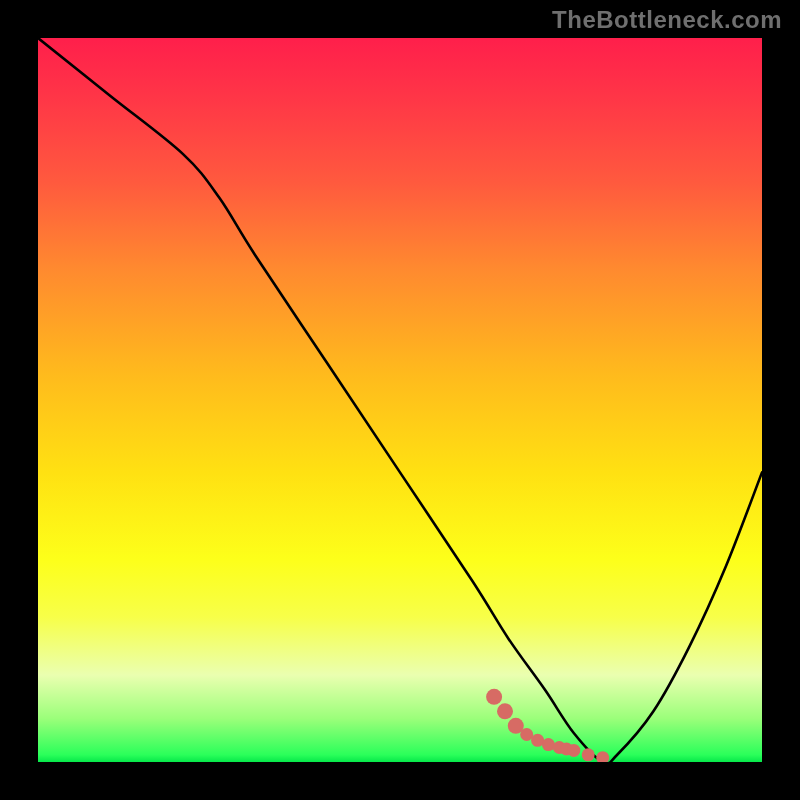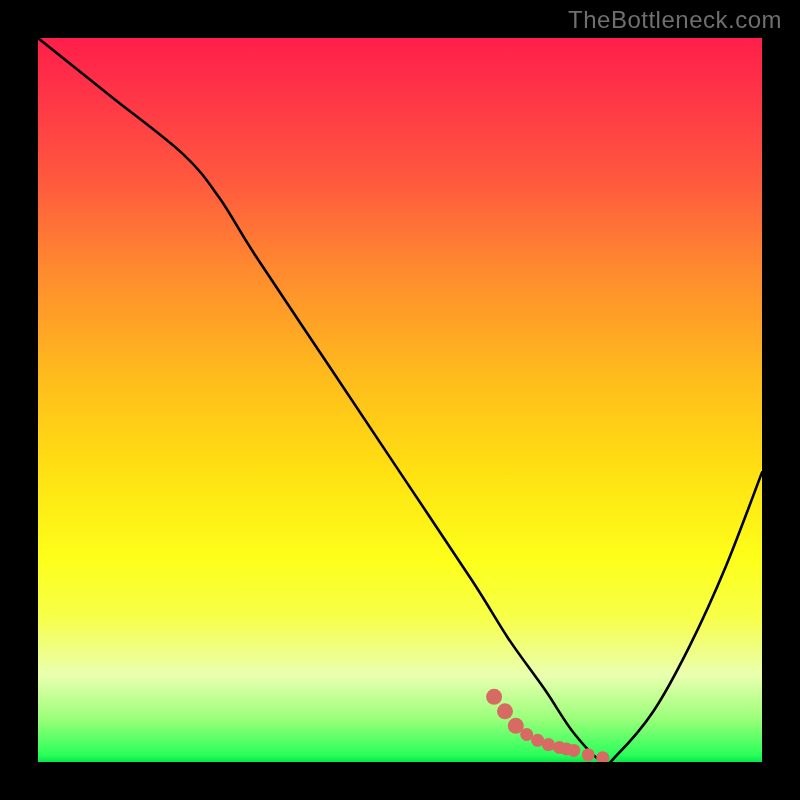--- a/index.html
+++ b/index.html
@@ -16,21 +16,21 @@
     width: 800px;
     height: 800px;
     background: #000;
   }
   .watermark {
     position: absolute;
     top: 6px;
     right: 18px;
     color: #6f6f6f;
     font-size: 24px;
-    font-weight: 400;
+    font-weight: 700;
     letter-spacing: 0.5px;
     z-index: 30;
     user-select: none;
   }
   
   .plot {
     position: absolute;
     left: 38px;
     top: 38px;
     width: 724px;   

